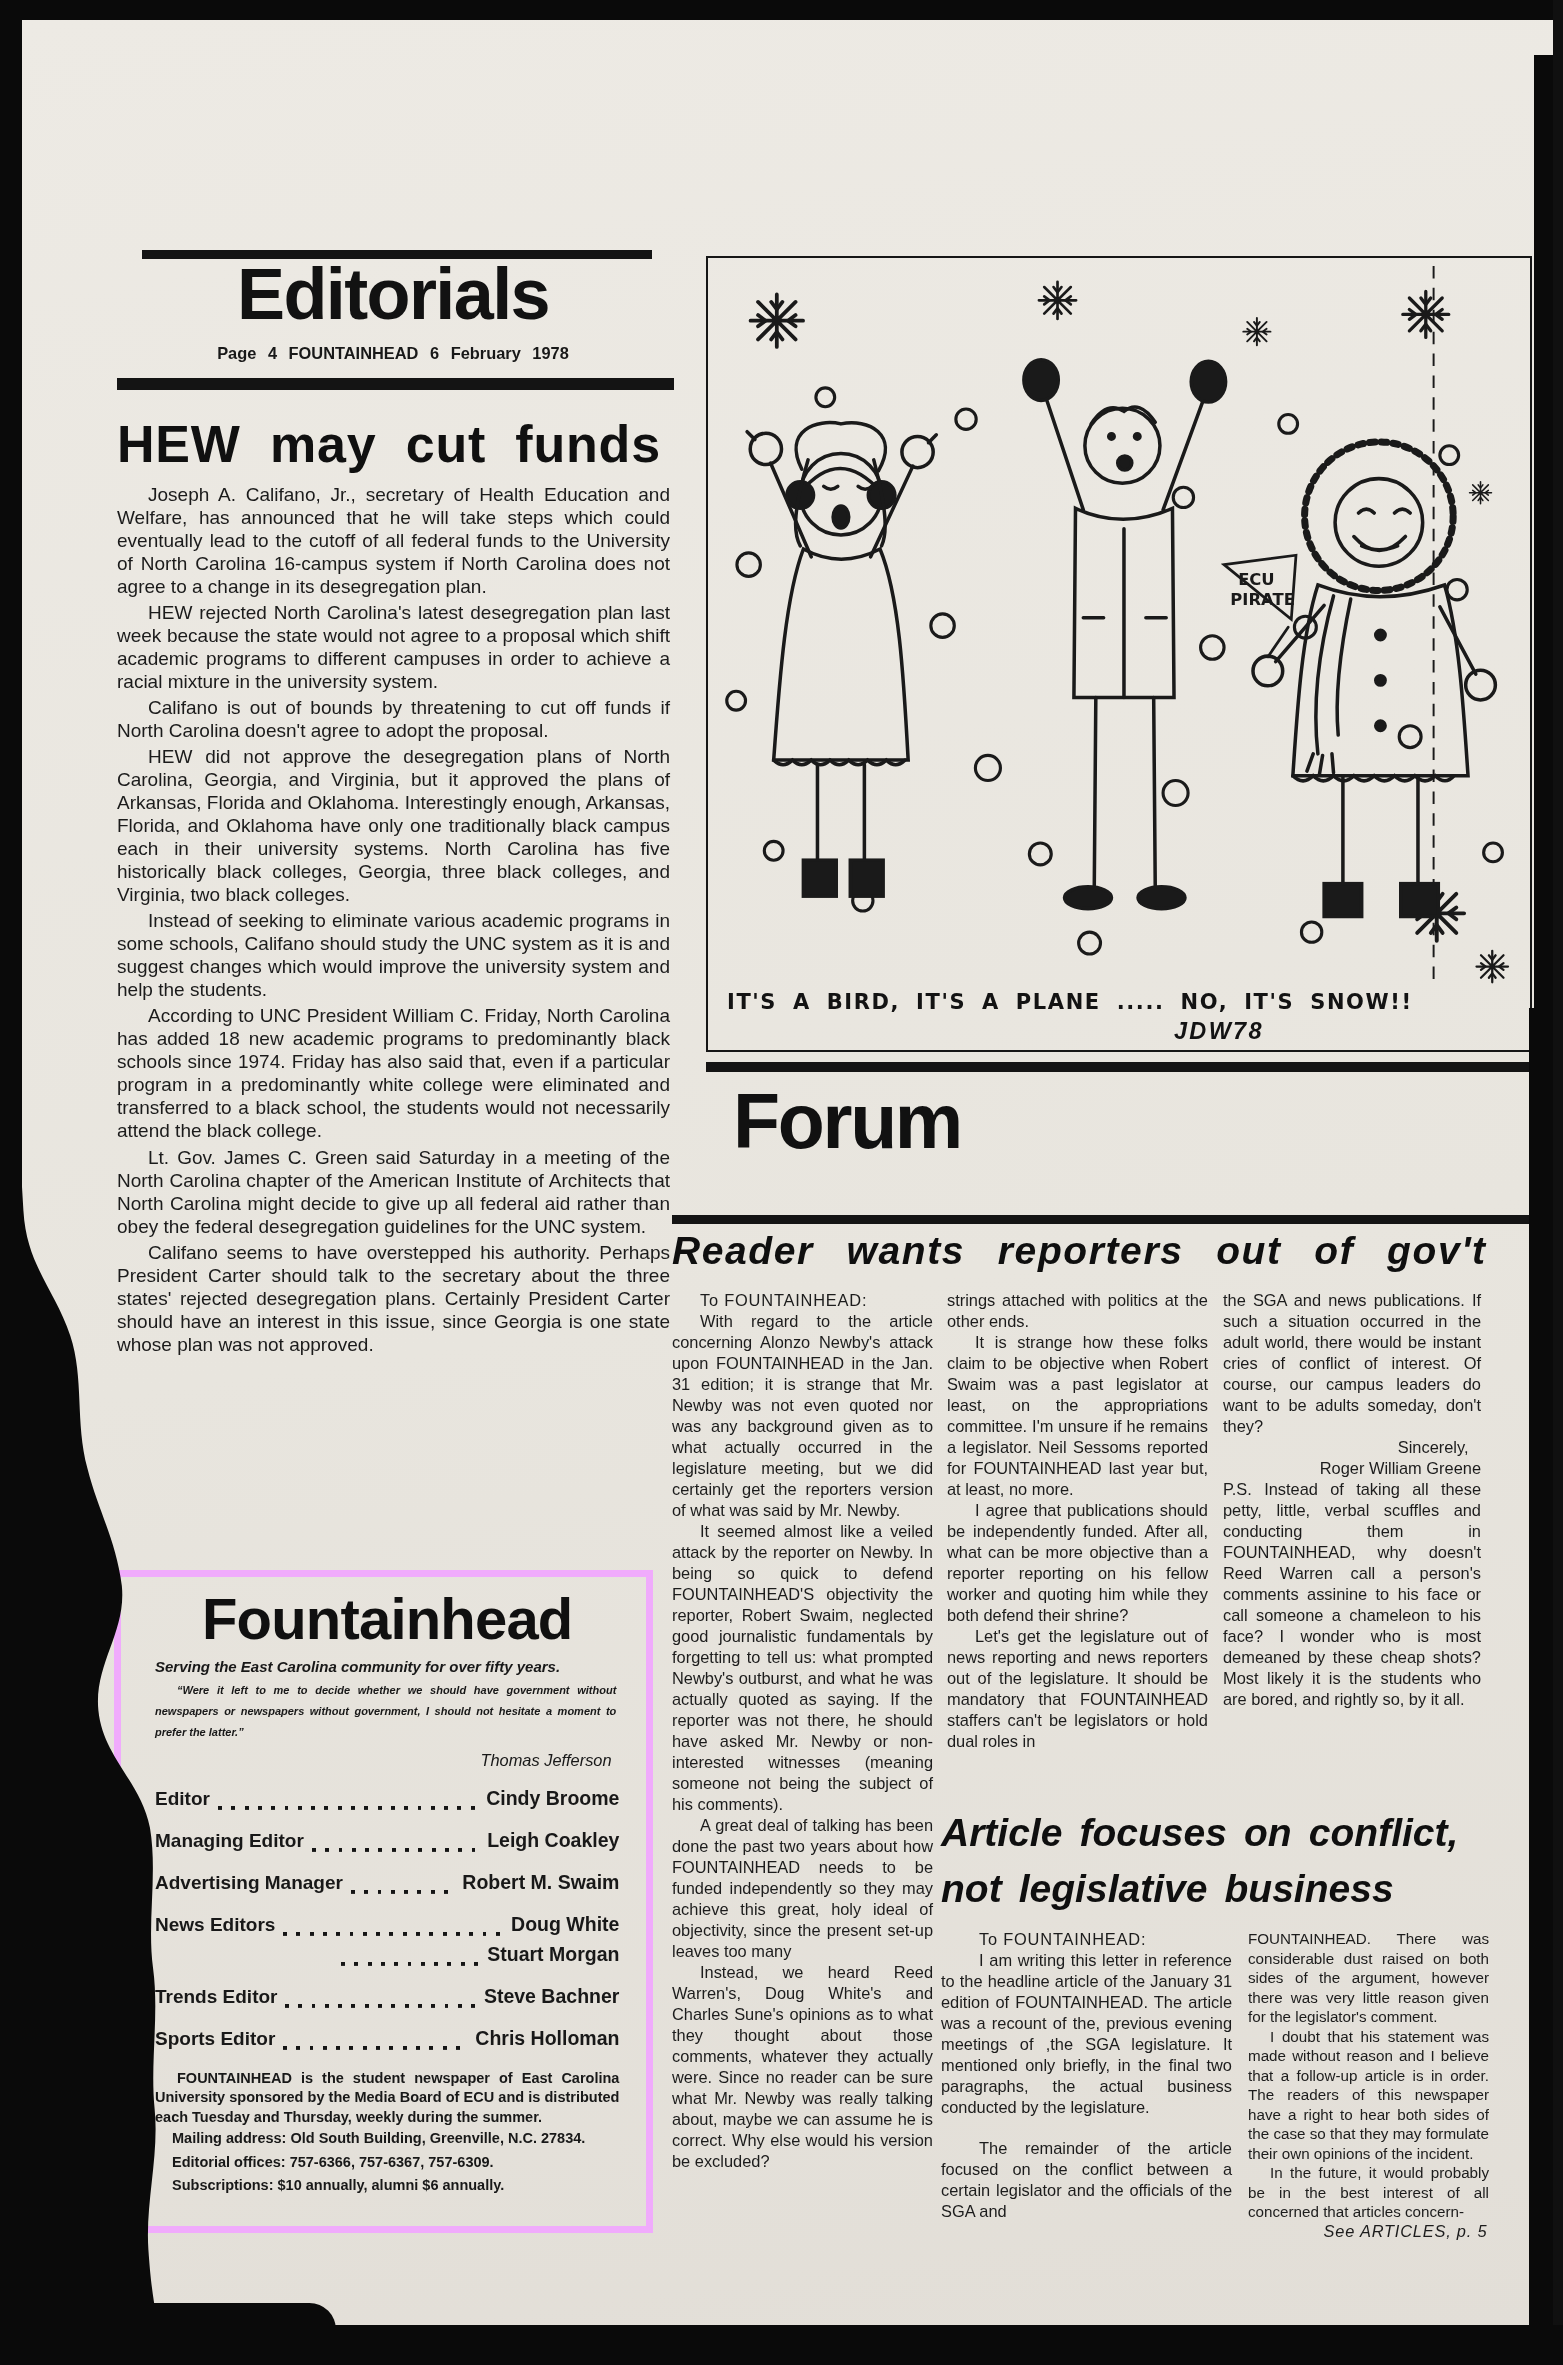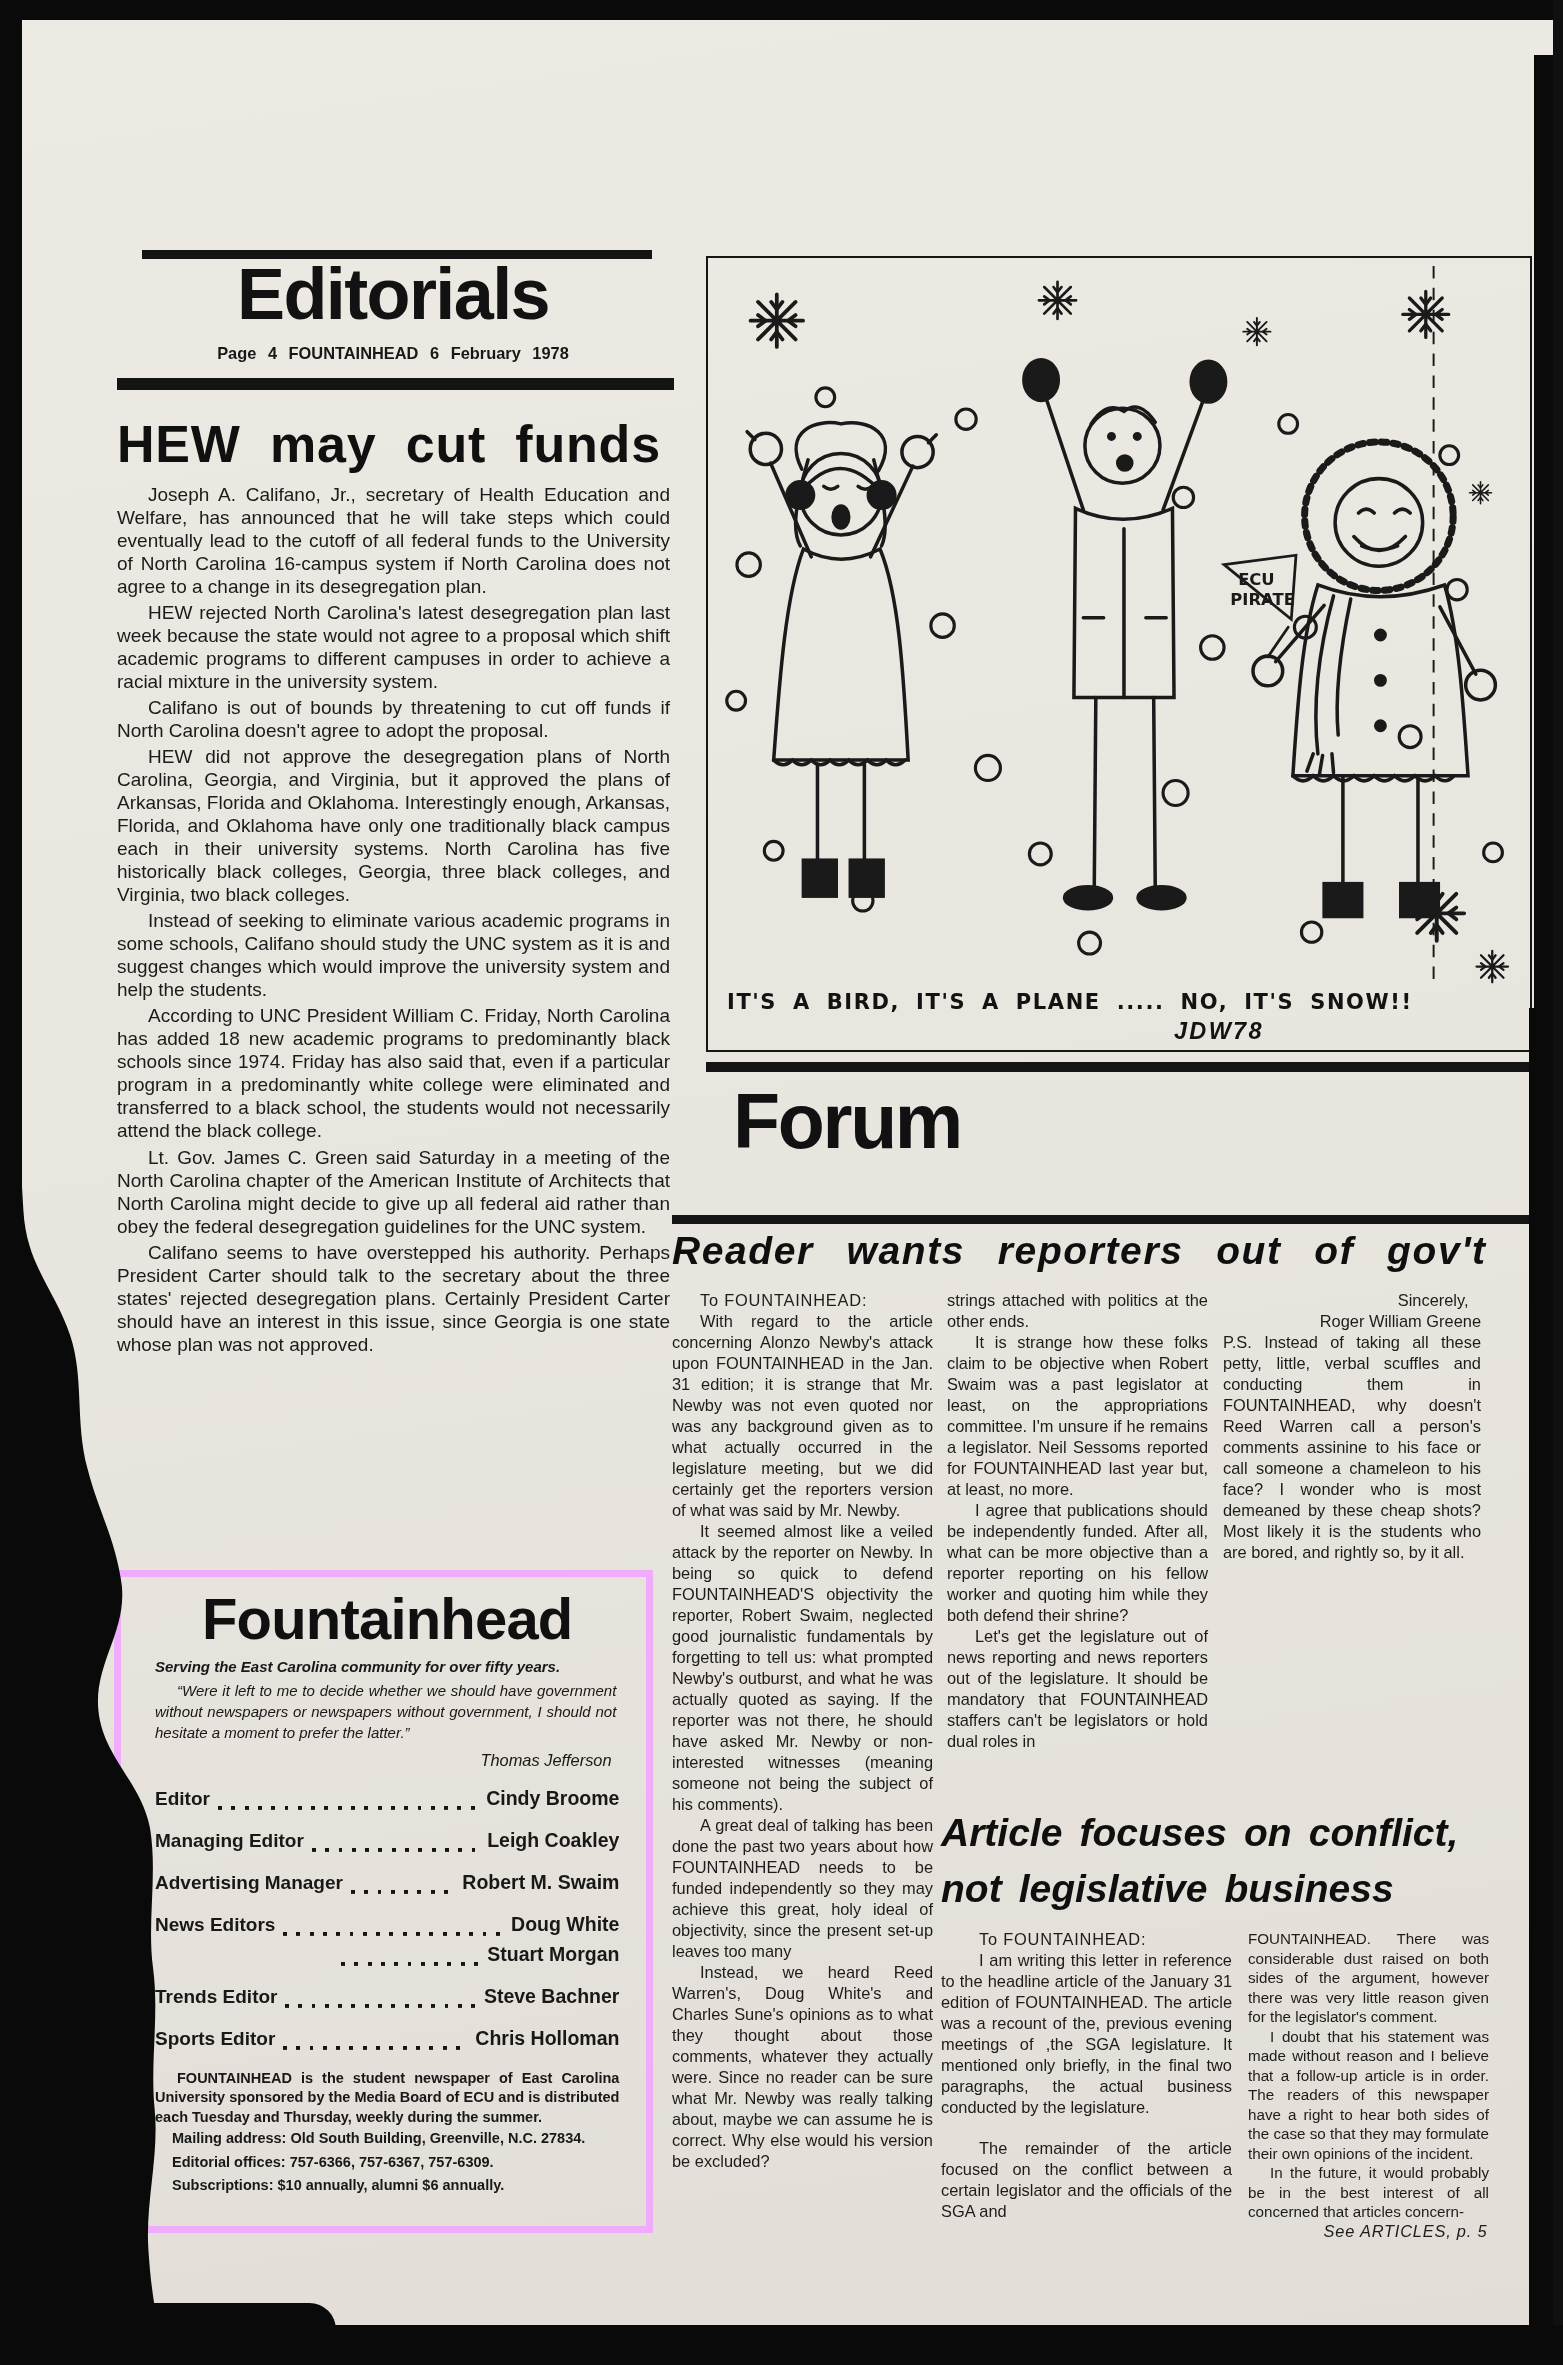--- a/index.html
+++ b/index.html
@@ -33,21 +33,21 @@
   }
   .hew-body p{margin:0 0 3.1px 0;text-indent:31px}
   
   .masthead{
     position:absolute;left:114px;top:1570px;width:539px;height:663px;
     border:7px solid #f0abfc;box-sizing:border-box;overflow:hidden;
     padding:7.8px 26.6px 0 34px;
   }
   .mh-title{margin:0;text-align:center;font-size:58px;font-weight:800;letter-spacing:-0.8px;color:#101010}
   .mh-tagline{margin-top:6.3px;font-size:15px;font-weight:700;font-style:italic}
-  .mh-quote{margin-top:4.7px;font-size:15px;font-weight:400;font-style:italic;line-height:21px;text-align:justify;text-indent:22px;padding-right:3.1px}
+  .mh-quote{margin-top:4.7px;font-size:11px;font-weight:700;font-style:italic;line-height:21px;text-align:justify;text-indent:22px;padding-right:3.1px}
   .mh-attrib{margin-top:8.6px;font-size:16.4px;font-weight:400;font-style:italic;text-align:right;padding-right:7.8px}
   .mh-staff{margin-top:17px}
   .staff-row{display:flex;align-items:flex-end;font-weight:700;font-size:19px;line-height:23px;margin-bottom:19px;white-space:nowrap}
   .staff-row.tight{margin-bottom:6.3px}
   .staff-row.cont{padding-left:178px;margin-bottom:19px}
   .staff-name{font-size:19.5px}
   .lead{
     flex:1;height:15.6px;margin:0 7.8px;
     background-image:repeating-linear-gradient(90deg,#151515 0 3.9px,transparent 3.9px 13.3px);
     background-size:100% 3.9px;background-position:left bottom;background-repeat:no-repeat;
@@ -248,20 +248,21 @@
   <p>A great deal of talking has been done the past two years about how FOUNTAINHEAD needs to be funded independently so they may achieve this great, holy ideal of objectivity, since the present set-up leaves too many</p>
   <p>Instead, we heard Reed Warren's, Doug White's and Charles Sune's opinions as to what they thought about those comments, whatever they actually were. Since no reader can be sure what Mr. Newby was really talking about, maybe we can assume he is correct. Why else would his version be excluded?</p>
 </div>
 <div class="col col2">
   <p class="ni">strings attached with politics at the other ends.</p>
   <p>It is strange how these folks claim to be objective when Robert Swaim was a past legislator at least, on the appropriations committee. I'm unsure if he remains a legislator. Neil Sessoms reported for FOUNTAINHEAD last year but, at least, no more.</p>
   <p>I agree that publications should be independently funded. After all, what can be more objective than a reporter reporting on his fellow worker and quoting him while they both defend their shrine?</p>
   <p>Let's get the legislature out of news reporting and news reporters out of the legislature. It should be mandatory that FOUNTAINHEAD staffers can't be legislators or hold dual roles in</p>
 </div>
 <div class="col col3">
+  <p class="ni">the SGA and news publications. If such a situation occurred in the adult world, there would be instant cries of conflict of interest. Of course, our campus leaders do want to be adults someday, don't they?</p>
   <p class="signoff">Sincerely,</p>
   <p class="signature">Roger William Greene</p>
   <p class="ps ni">P.S. Instead of taking all these petty, little, verbal scuffles and conducting them in FOUNTAINHEAD, why doesn't Reed Warren call a person's comments assinine to his face or call someone a chameleon to his face? I wonder who is most demeaned by these cheap shots? Most likely it is the students who are bored, and rightly so, by it all.</p>
 </div>
 
 <h3 class="l2-headline l2h1">Article focuses on conflict,</h3>
 <h3 class="l2-headline l2h2">not legislative business</h3>
 <div class="col colA">
   <p class="salutation">To FOUNTAINHEAD:</p>
   <p>I am writing this letter in reference to the headline article of the January 31 edition of FOUNTAINHEAD. The article was a recount of the, previous evening meetings of ,the SGA legislature. It mentioned only briefly, in the final two paragraphs, the actual business conducted by the legislature.</p>

